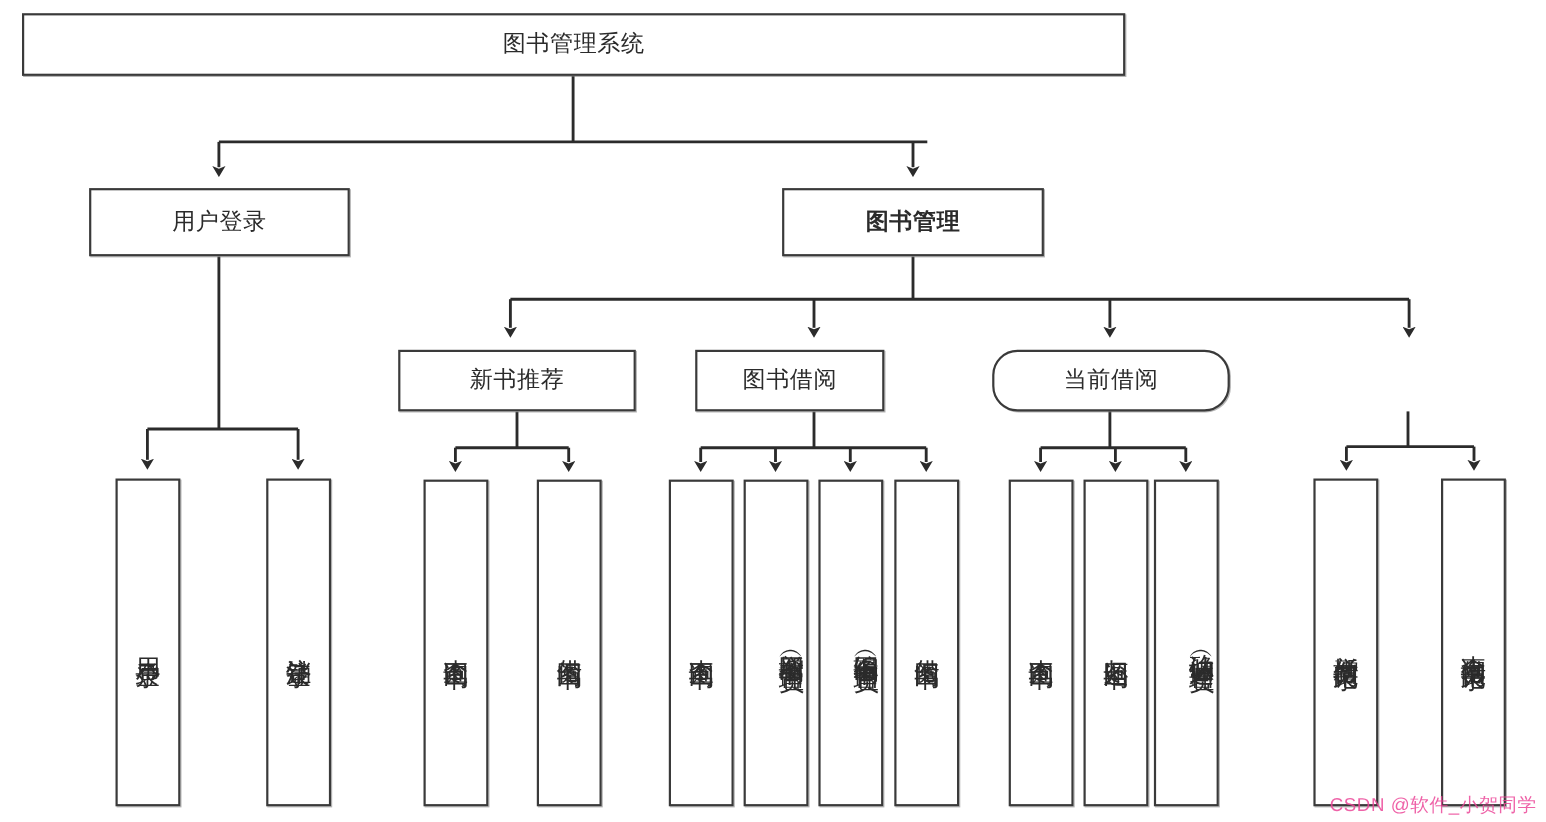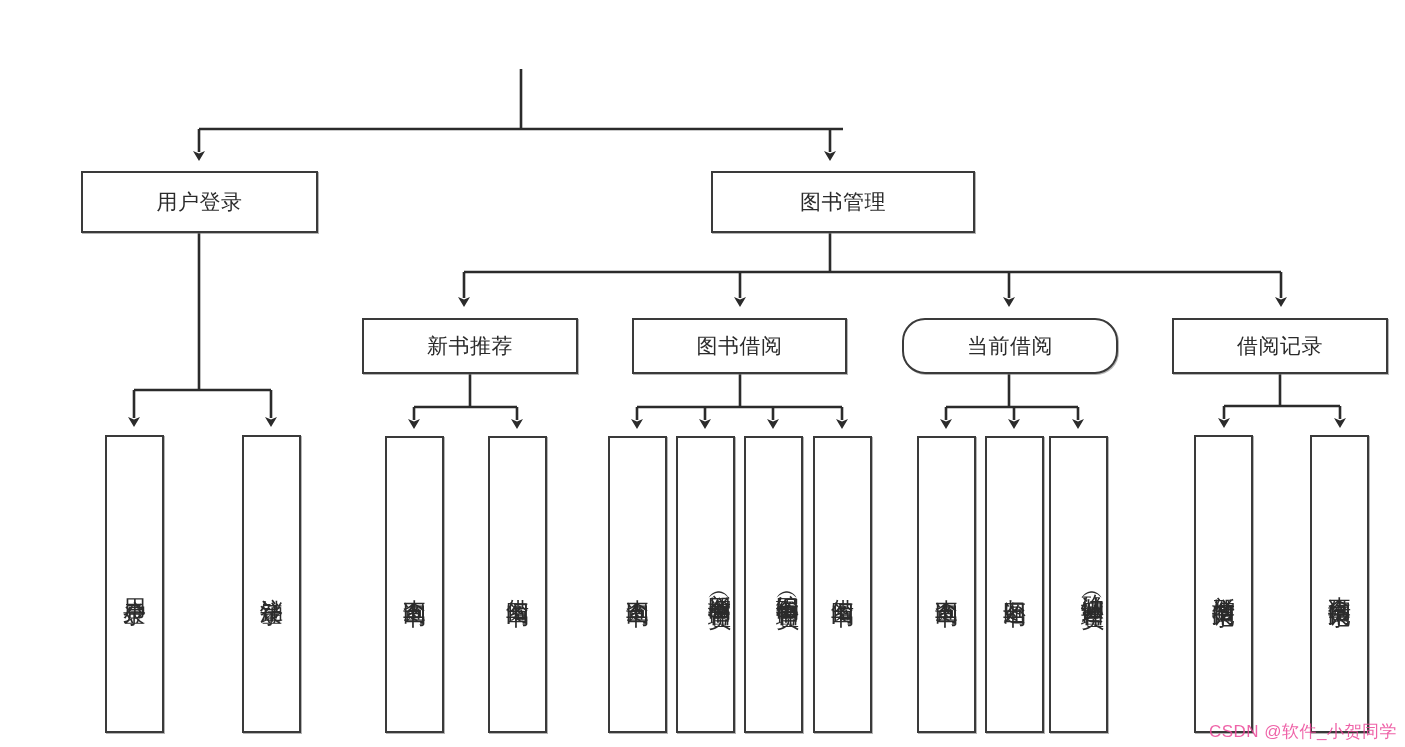--- a/index.html
+++ b/index.html
@@ -123,40 +123,40 @@
       <path d="M 1014 407 L 1014 420" marker-end="url(#arrow)"></path>
       <path d="M 1078 407 L 1078 420" marker-end="url(#arrow)"></path>
 
       <path d="M 1280 374 L 1280 406"></path>
       <path d="M 1224 406 L 1340 406"></path>
       <path d="M 1224 406 L 1224 419" marker-end="url(#arrow)"></path>
       <path d="M 1340 406 L 1340 419" marker-end="url(#arrow)"></path>
     </g>
   </svg>
 
+  <div class="node horiz" style="left:20px; top:12px; width:1003px; height:57px;">
+    <span class="node-label">图书管理系统</span>
+  </div>
 
   <div class="node horiz" style="left:81px; top:171px; width:237px; height:62px;">
     <span class="node-label">用户登录</span>
   </div>
-  <div class="node horiz" style="left:711px; top:171px; width:264px; height:62px;">
+  <div class="node horiz" style="left:711px; top:171px; width:238px; height:62px;font-weight:bold;">
     <span class="node-label">图书管理</span>
   </div>
 
   <div class="node horiz" style="left:362px; top:318px; width:216px; height:56px;">
     <span class="node-label">新书推荐</span>
   </div>
-  <div class="node horiz" style="left:632px; top:318px; width:215px; height:56px;">
+  <div class="node horiz" style="left:632px; top:318px; width:172px; height:56px;">
     <span class="node-label">图书借阅</span>
   </div>
   <div class="node horiz" style="left:902px; top:318px; width:216px; height:56px;border-radius:23px;">
     <span class="node-label">当前借阅</span>
   </div>
-  <div class="node horiz" style="left:1172px; top:318px; width:216px; height:56px;">
-    <span class="node-label">借阅记录</span>
-  </div>
 
   <div class="node vert mid-align" style="left:105px; top:435px; width:59px; height:298px;">
     <span class="node-label">用户登录</span>
   </div>
   <div class="node vert mid-align" style="left:242px; top:435px; width:59px; height:298px;">
     <span class="node-label">注销登录</span>
   </div>
 
   <div class="node vert mid-align" style="left:385px; top:436px; width:59px; height:297px;">
     <span class="node-label">查询图书</span>

